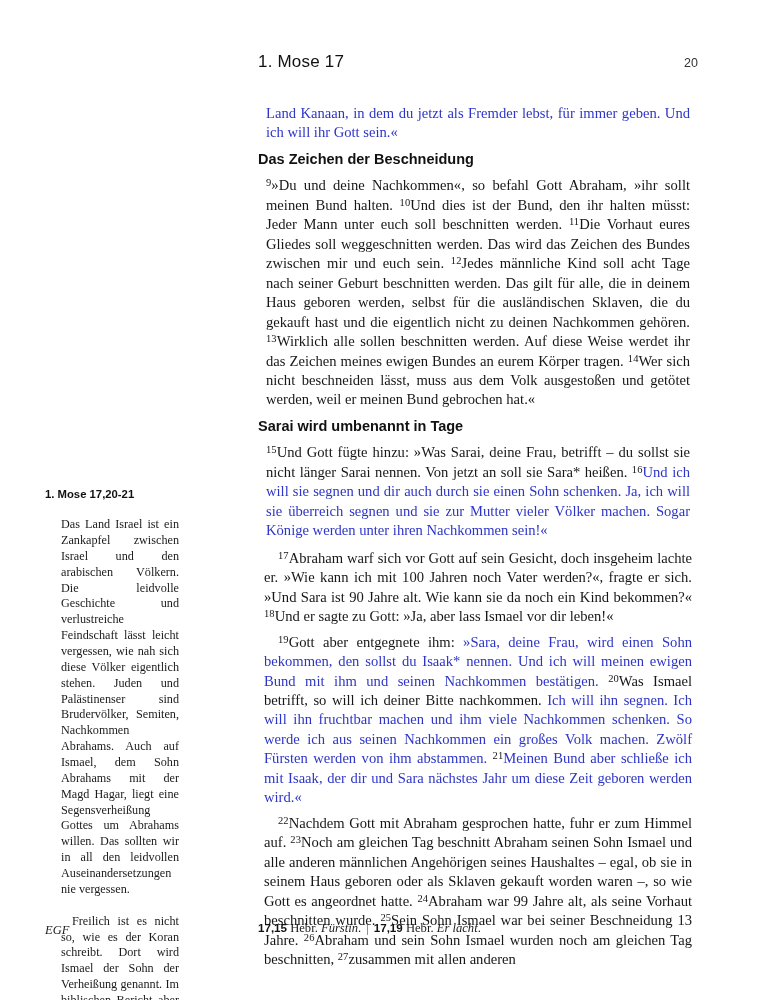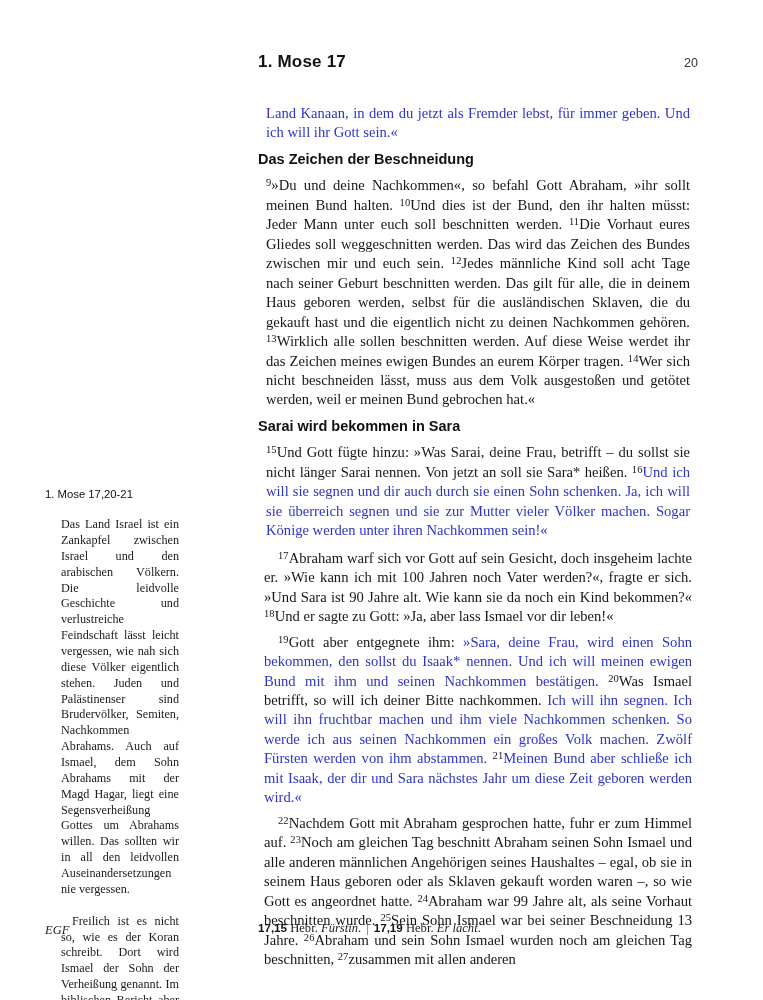--- a/index.html
+++ b/index.html
@@ -28,21 +28,21 @@
     left: 258px;
     top: 52px;
     width: 440px;
     display: flex;
     align-items: baseline;
     justify-content: space-between;
   }
   .header-title {
     font-family: "Liberation Sans", sans-serif;
     font-size: 17px;
-    font-weight: 700;
+    font-weight: 400;
     color: #111;
     letter-spacing: 0.2px;
   }
   .header-page {
     font-family: "Liberation Sans", sans-serif;
     font-size: 12.5px;
     color: #333;
   }
 
   
@@ -89,21 +89,21 @@
   
   .sidenote {
     position: absolute;
     left: 45px;
     top: 487px;
     width: 150px;
   }
   .sidenote-title {
     font-family: "Liberation Sans", sans-serif;
     font-size: 11.3px;
-    font-weight: normal;
+    font-weight: bold;
     color: #111;
     margin-bottom: 4px;
     line-height: 1.25;
   }
   .sidenote-text {
     font-size: 12.2px;
     line-height: 1.30;
     text-align: justify;
     hyphens: auto;
     -webkit-hyphens: auto;
@@ -160,21 +160,21 @@
     <div class="body-text">
       <p class="para blue">Land Kanaan, in dem du jetzt als Fremder lebst, für immer geben. Und ich will ihr Gott sein.«</p>
     </div>
 
     <div class="section-head">Das Zeichen der Beschneidung</div>
 
     <div class="body-text">
       <p class="para"><span class="vnum">9</span><span>»Du und deine Nachkommen«, so befahl Gott Abraham, »ihr sollt meinen Bund halten. </span><span class="vnum">10</span><span>Und dies ist der Bund, den ihr halten müsst: Jeder Mann unter euch soll beschnitten werden. </span><span class="vnum">11</span><span>Die Vorhaut eures Gliedes soll weggeschnitten werden. Das wird das Zeichen des Bundes zwischen mir und euch sein. </span><span class="vnum">12</span><span>Jedes männliche Kind soll acht Tage nach seiner Geburt beschnitten werden. Das gilt für alle, die in deinem Haus geboren werden, selbst für die ausländischen Sklaven, die du gekauft hast und die eigentlich nicht zu deinen Nachkommen gehören. </span><span class="vnum">13</span><span>Wirklich alle sollen beschnitten werden. Auf diese Weise werdet ihr das Zeichen meines ewigen Bundes an eurem Körper tragen. </span><span class="vnum">14</span><span>Wer sich nicht beschneiden lässt, muss aus dem Volk ausgestoßen und getötet werden, weil er meinen Bund gebrochen hat.«</span></p>
     </div>
 
-    <div class="section-head">Sarai wird bekommen in Sara</div>
+    <div class="section-head">Sarai wird umbenannt in Tage</div>
 
     <div class="body-text">
       <p class="para"><span class="vnum">15</span><span>Und Gott fügte hinzu: »Was Sarai, deine Frau, betrifft – du sollst sie nicht länger Sarai nennen. Von jetzt an soll sie Sara* heißen. </span><span class="vnum">16</span><span class="blue">Und ich will sie segnen und dir auch durch sie einen Sohn schenken. Ja, ich will sie überreich segnen und sie zur Mutter vieler Völker machen. Sogar Könige werden unter ihren Nachkommen sein!«</span></p>
 
       <p class="para-indent"><span class="vnum">17</span><span>Abraham warf sich vor Gott auf sein Gesicht, doch insgeheim lachte er. »Wie kann ich mit 100 Jahren noch Vater werden?«, fragte er sich. »Und Sara ist 90 Jahre alt. Wie kann sie da noch ein Kind bekommen?« </span><span class="vnum">18</span><span>Und er sagte zu Gott: »Ja, aber lass Ismael vor dir leben!«</span></p>
 
       <p class="para-indent"><span class="vnum">19</span><span>Gott aber entgegnete ihm: </span><span class="blue">»Sara, deine Frau, wird einen Sohn bekommen, den sollst du Isaak* nennen. Und ich will meinen ewigen Bund mit ihm und seinen Nachkommen bestätigen. </span><span class="vnum">20</span><span>Was Ismael betrifft, so will ich deiner Bitte nachkommen. </span><span class="blue">Ich will ihn segnen. Ich will ihn fruchtbar machen und ihm viele Nachkommen schenken. So werde ich aus seinen Nachkommen ein großes Volk machen. Zwölf Fürsten werden von ihm abstammen. </span><span class="vnum">21</span><span class="blue">Meinen Bund aber schließe ich mit Isaak, der dir und Sara nächstes Jahr um diese Zeit geboren werden wird.«</span></p>
 
       <p class="para-indent"><span class="vnum">22</span><span>Nachdem Gott mit Abraham gesprochen hatte, fuhr er zum Himmel auf. </span><span class="vnum">23</span><span>Noch am gleichen Tag beschnitt Abraham seinen Sohn Ismael und alle anderen männlichen Angehörigen seines Haushaltes – egal, ob sie in seinem Haus geboren oder als Sklaven gekauft worden waren –, so wie Gott es angeordnet hatte. </span><span class="vnum">24</span><span>Abraham war 99 Jahre alt, als seine Vorhaut beschnitten wurde. </span><span class="vnum">25</span><span>Sein Sohn Ismael war bei seiner Beschneidung 13 Jahre. </span><span class="vnum">26</span><span>Abraham und sein Sohn Ismael wurden noch am gleichen Tag beschnitten, </span><span class="vnum">27</span><span>zusammen mit allen anderen</span></p>
     </div>

